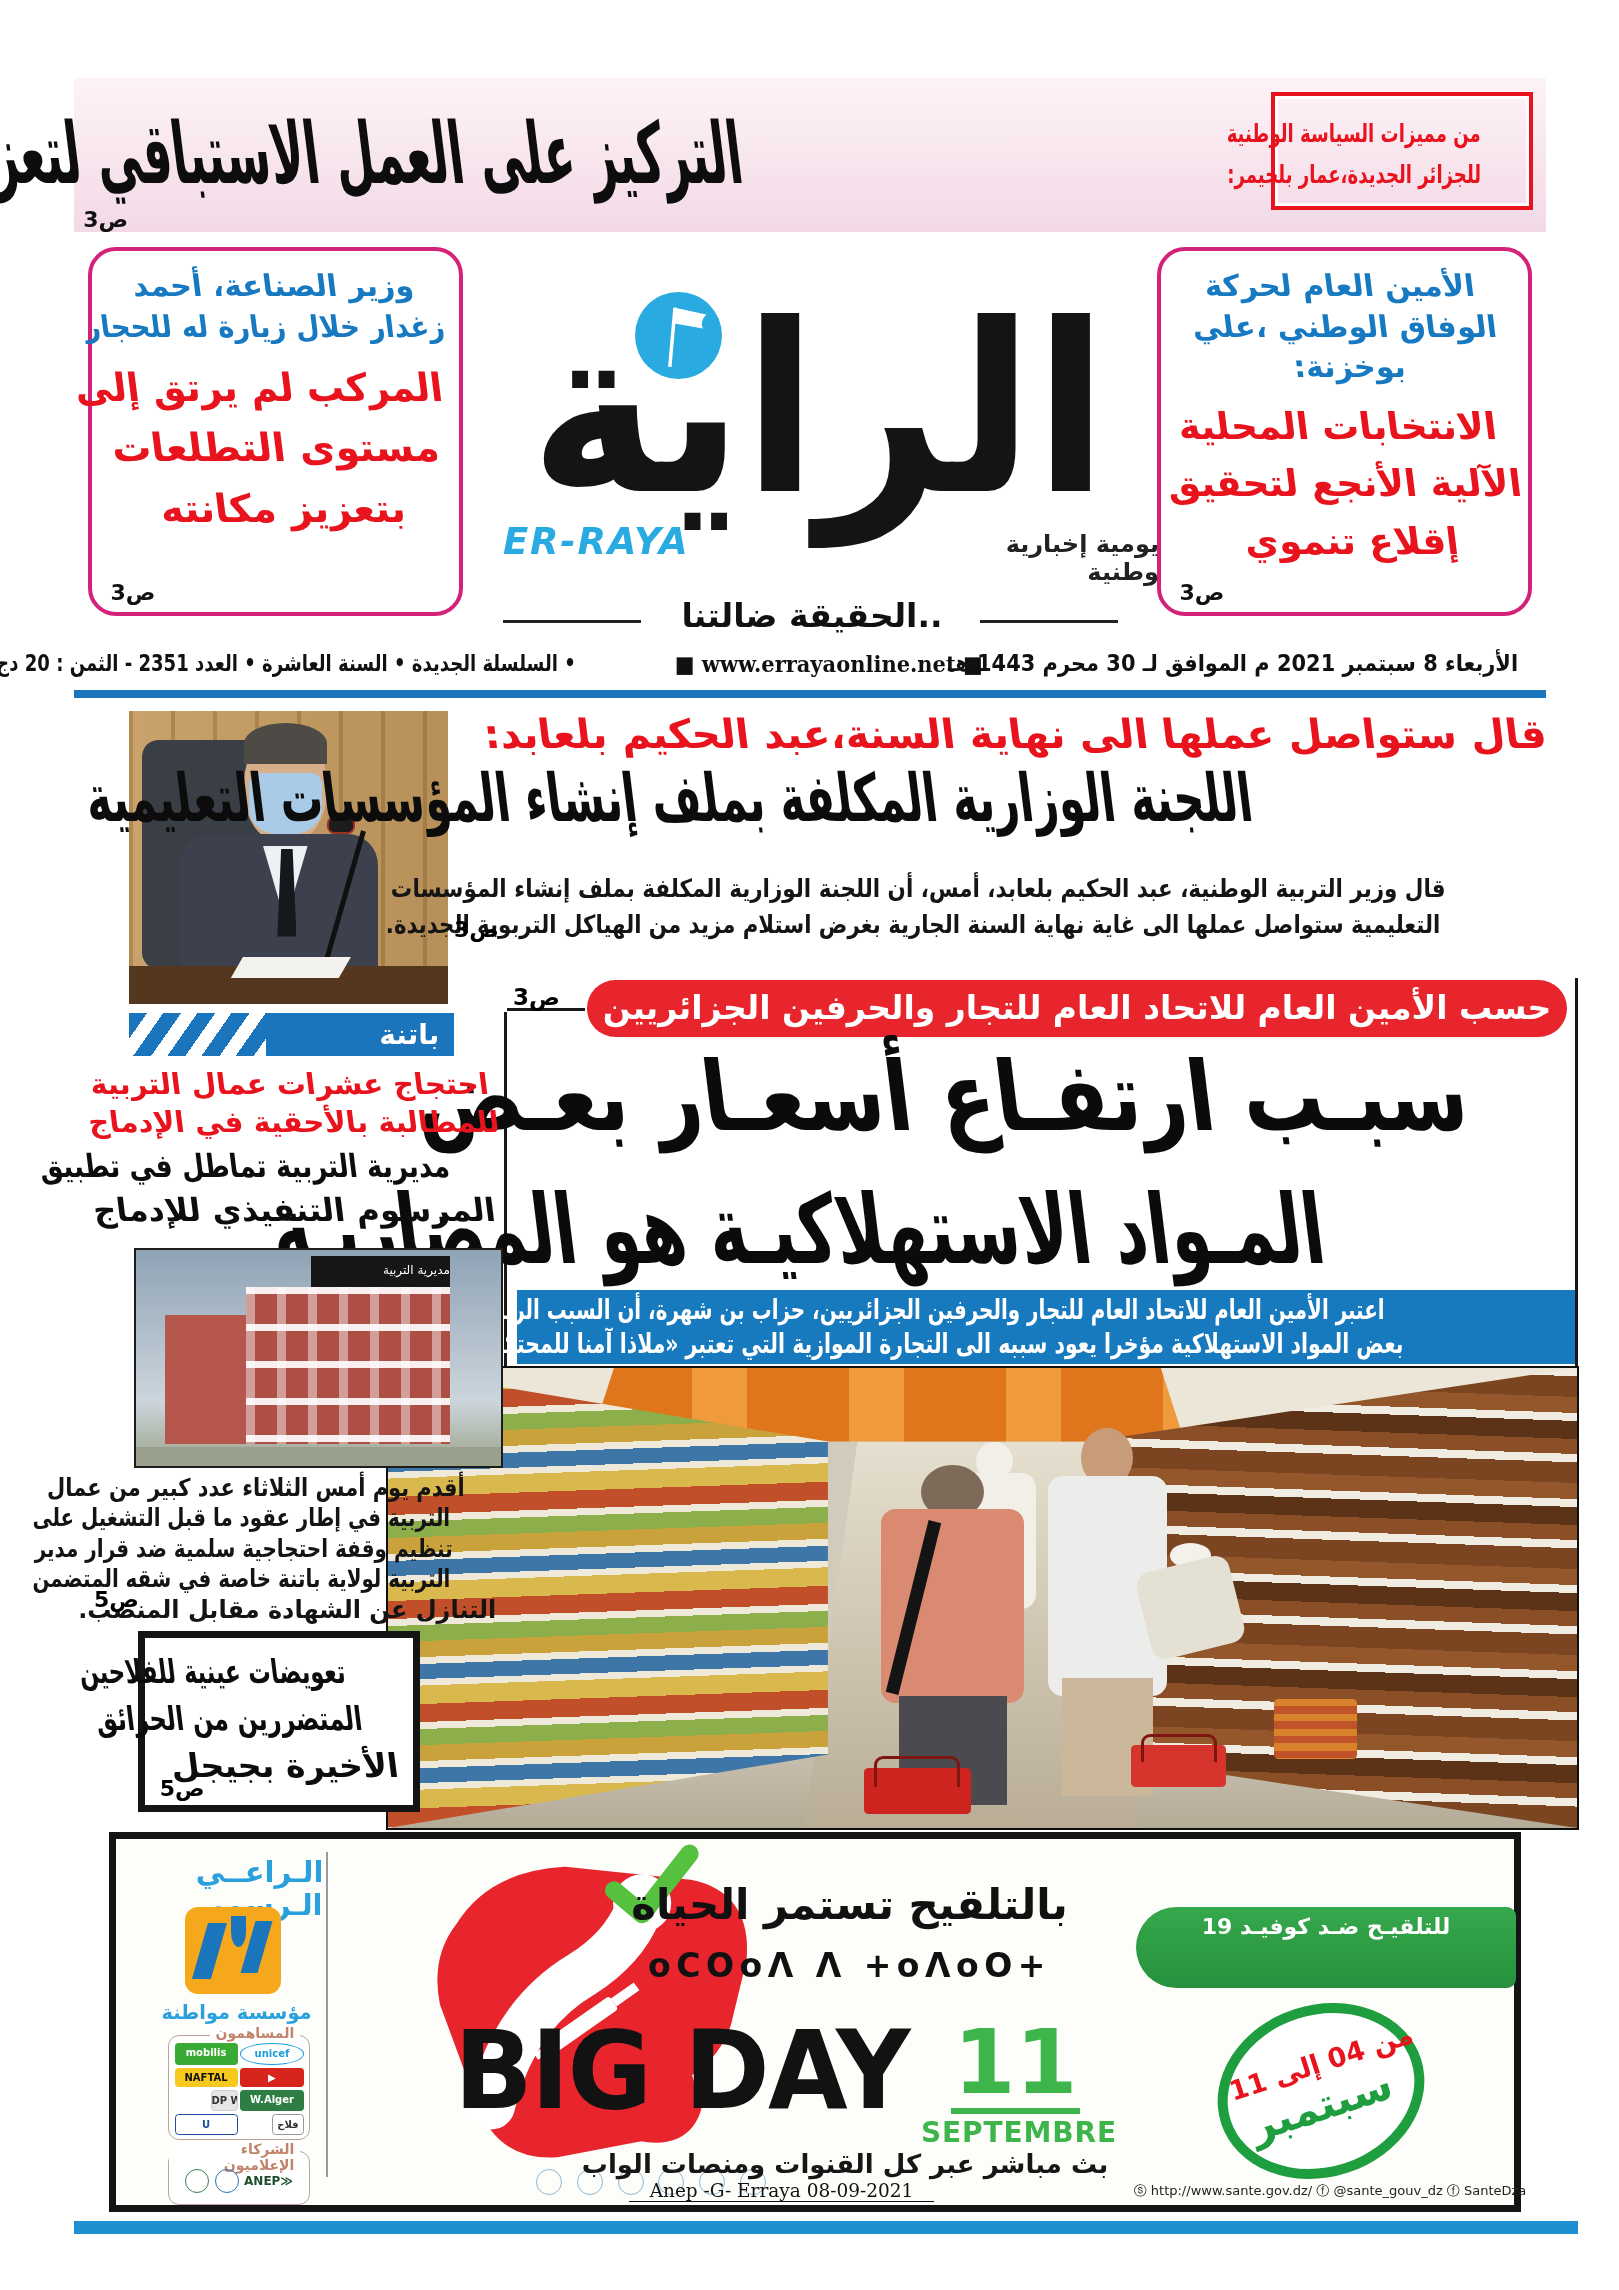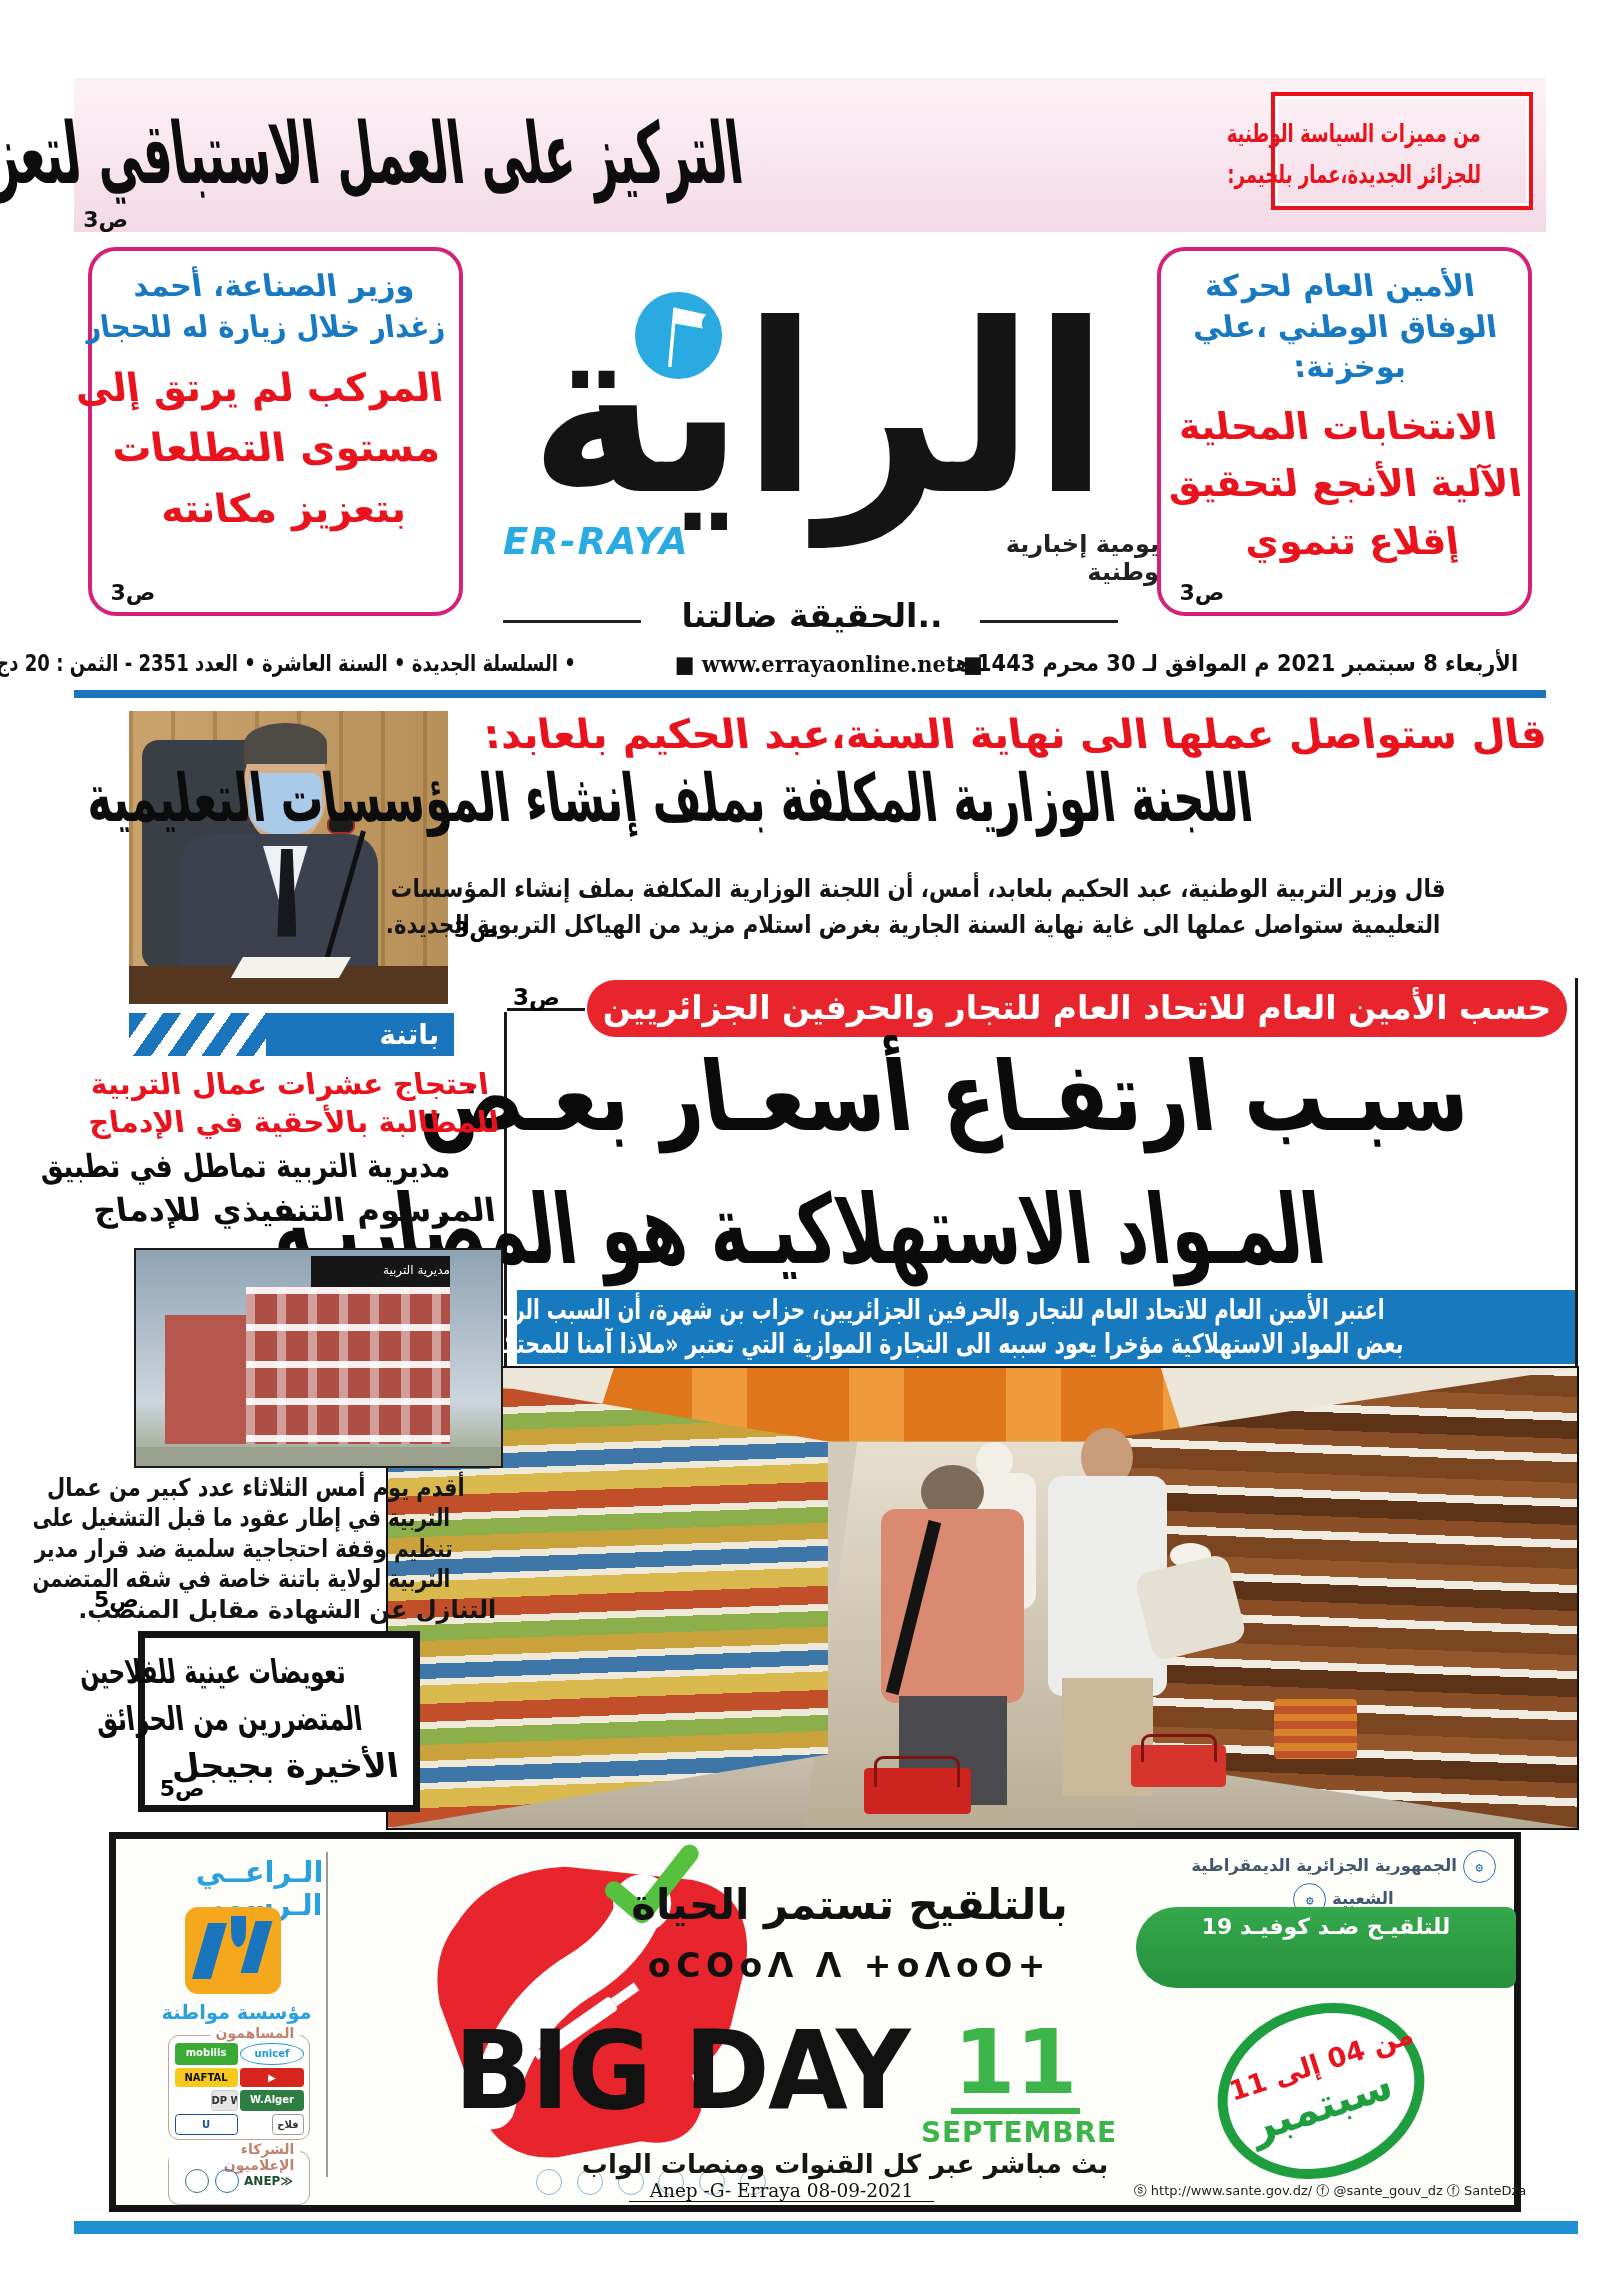--- a/index.html
+++ b/index.html
@@ -370,26 +370,20 @@
     </div>
 
     <div class="abs ad-slogan ctr rtl"><span class="fit">بالتلقيح تستمر الحياة</span></div>
     <div class="abs ad-tif ctr"><span class="fit">oCOoΛ Λ +oΛoO+</span></div>
     <div class="abs ad-bigday ctr"><span class="fit">BIG DAY</span></div>
     <div class="abs ad-11">11</div>
     <div class="abs ad-11u"></div>
     <div class="abs ad-sept"><span class="fit">SEPTEMBRE</span></div>
     <div class="abs ad-bcast ctr rtl"><span class="fit">بث مباشر عبر كل القنوات ومنصات الواب</span></div>
 
-    <div class="abs ad-min ctr rtl">
-      <span class="min-logo">۞</span>
-      <span>الجمهورية الجزائرية الديمقراطية الشعبية</span>
-      <span class="min-logo">۞</span>
-      <div>وزارة الـصـحـة</div>
-    </div>
     <div class="abs ad-week ctr rtl">
       <div class="wk2"><span class="fit">للتلقيـح ضـد كوفيـد 19</span></div>
     </div>
     <div class="abs ad-stamp">
       <div class="stamp-ring"></div>
       <div class="stamp-t st1 rtl"><span class="fit">من 04 إلى 11</span></div>
       <div class="stamp-t st2 rtl"><span class="fit">سبتمبر</span></div>
     </div>
     <div class="abs ad-links"><span class="fit">ⓢ http://www.sante.gov.dz/    ⓕ @sante_gouv_dz    ⓕ SanteDza</span></div>
     <div class="abs ad-credit ctr"><span class="fit">Anep -G-  Erraya 08-09-2021</span></div>

